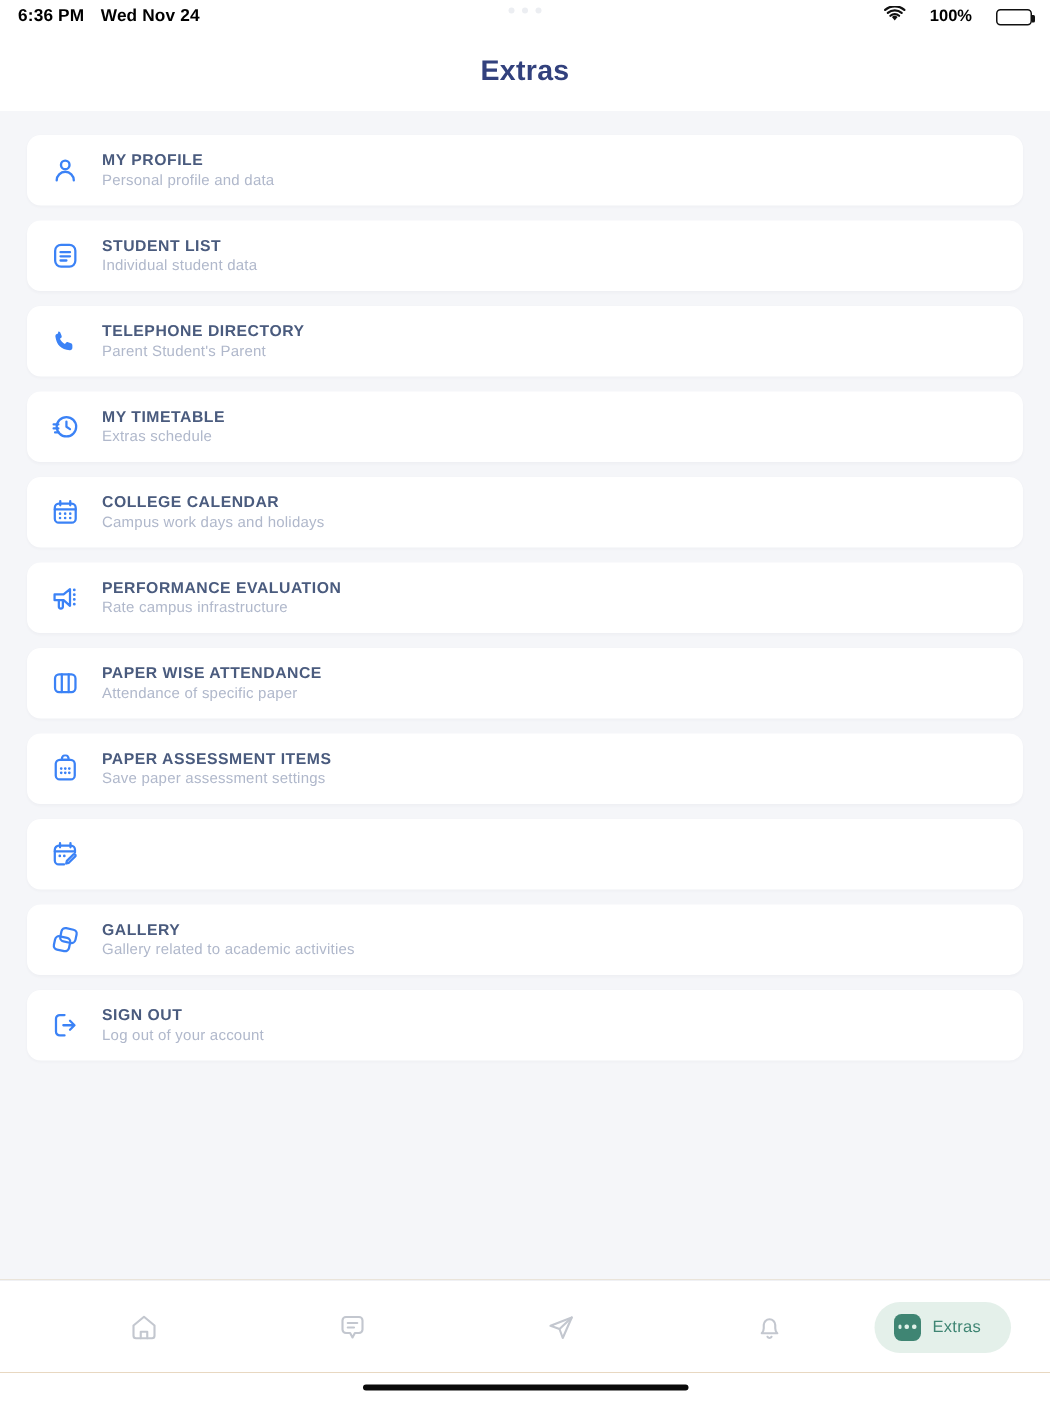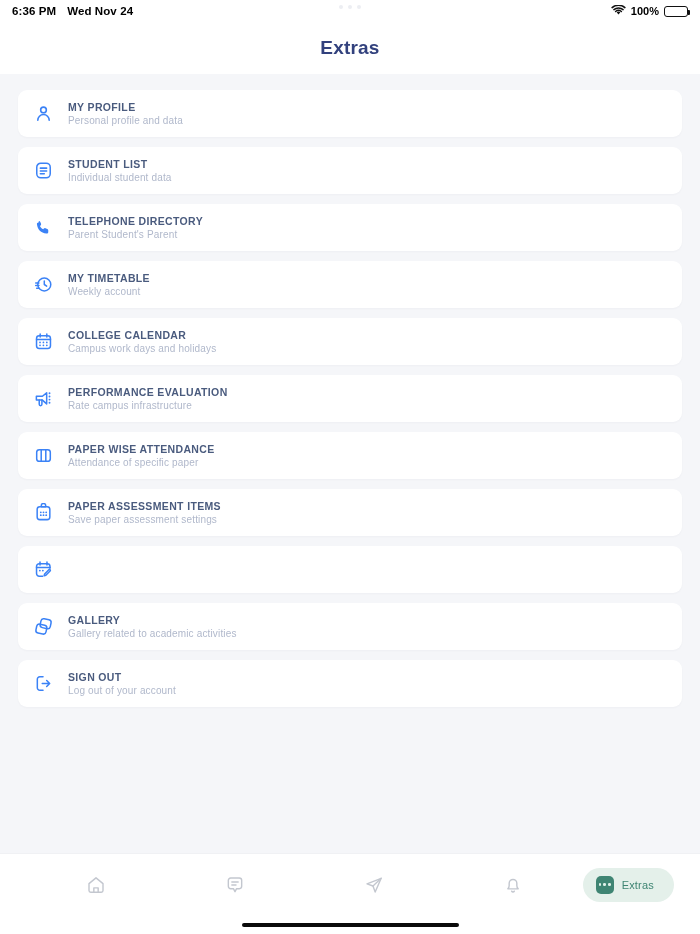--- a/index.html
+++ b/index.html
@@ -25,21 +25,21 @@
     padding: 0 12px;
     position: relative;
   }
   .sb-left { display: flex; align-items: center; gap: 11px; }
   .sb-time, .sb-date {
     font-size: 11.5px; font-weight: bold; color: #000;
     letter-spacing: .1px;
   }
   .sb-right {
     margin-left: auto;
-    display: flex; align-items: center; gap: 5px;
+    display: flex; align-items: center; gap: 16px;
   }
   .sb-pct { font-size: 11px; font-weight: bold; color: #000; }
   .wifi-ico { display: block; }
   .batt {
     width: 24px; height: 11px;
     border: 1.4px solid #111; border-radius: 3px;
     position: relative; padding: 1.4px;
   }
   .batt::after {
     content: ""; position: absolute; right: -3.4px; top: 3px;
@@ -216,21 +216,21 @@
     <div class="card">
       <span class="card-ico">
         <svg width="19" height="19" viewBox="0 0 24 24" fill="none" stroke="currentColor" stroke-width="1.9" stroke-linecap="round" stroke-linejoin="round">
           <circle cx="13" cy="12" r="8.2"></circle>
           <path d="M13 7.6V12l3 2"></path>
           <path d="M2.2 10h4M2.2 13.4h4M3.4 16.8h3"></path>
         </svg>
       </span>
       <span class="card-text">
         <span class="card-title">MY TIMETABLE</span>
-        <span class="card-sub">Weekly account</span>
+        <span class="card-sub">Extras schedule</span>
       </span>
     </div>
 
     <div class="card">
       <span class="card-ico">
         <svg width="19" height="19" viewBox="0 0 24 24" fill="none" stroke="currentColor" stroke-width="1.9" stroke-linecap="round" stroke-linejoin="round">
           <rect x="3.2" y="4.8" width="17.6" height="16" rx="3.4"></rect>
           <path d="M3.2 9.6h17.6M7.8 2.6v3.6M16.2 2.6v3.6"></path>
           <path d="M7.6 13.2h.01M11.9 13.2h.01M16.2 13.2h.01M7.6 16.8h.01M11.9 16.8h.01M16.2 16.8h.01" stroke-width="2.2"></path>
         </svg>

